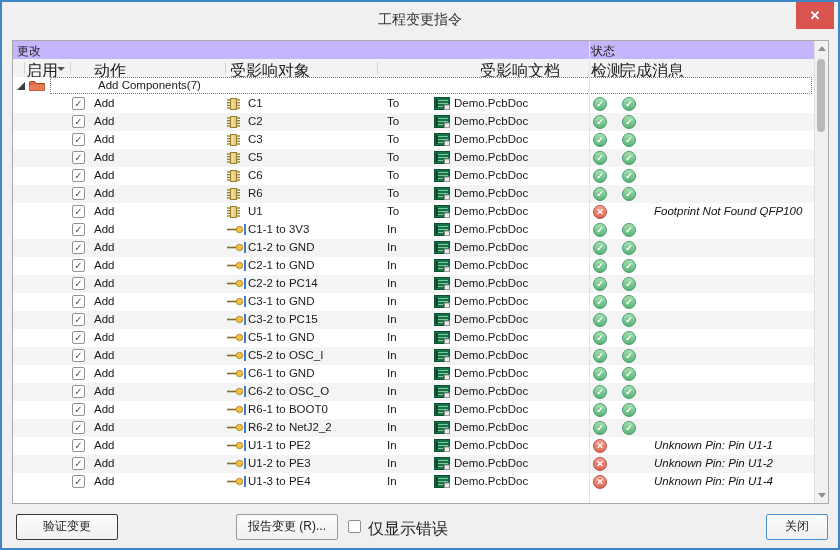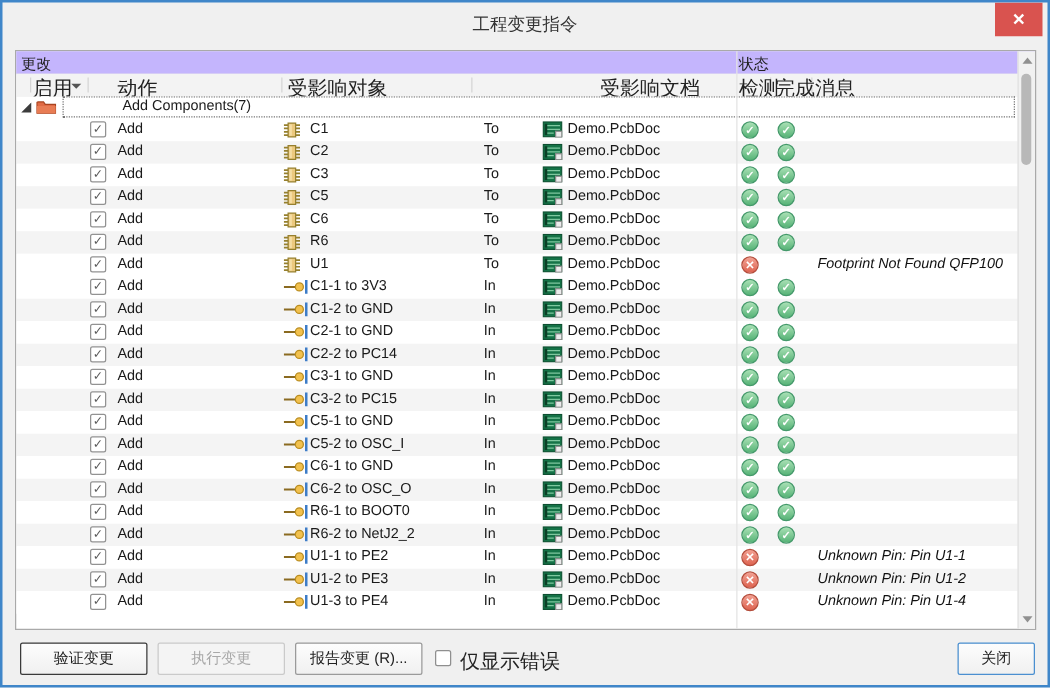--- a/index.html
+++ b/index.html
@@ -718,19 +718,18 @@
       </div>
     <div class="divider-v"></div>
     <div class="scrollbar">
       <div class="sb-up"></div>
       <div class="sb-thumb"></div>
       <div class="sb-down"></div>
     </div>
   </div>
 
   <div class="btn btn-validate">验证变更</div>
-  <div class="btn btn-execute">执行变更</div>
   <div class="btn btn-report">报告变更 (R)...</div>
   <div class="footer-check"></div>
   <div class="footer-check-label">仅显示错误</div>
   <div class="btn btn-close">关闭</div>
 
 </div>
 
 </body></html>

